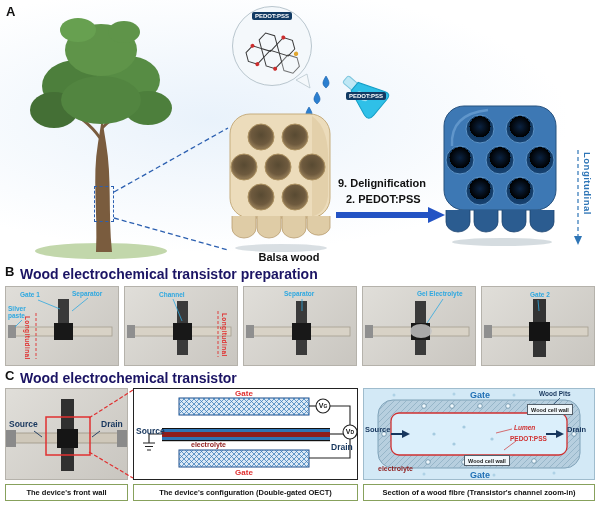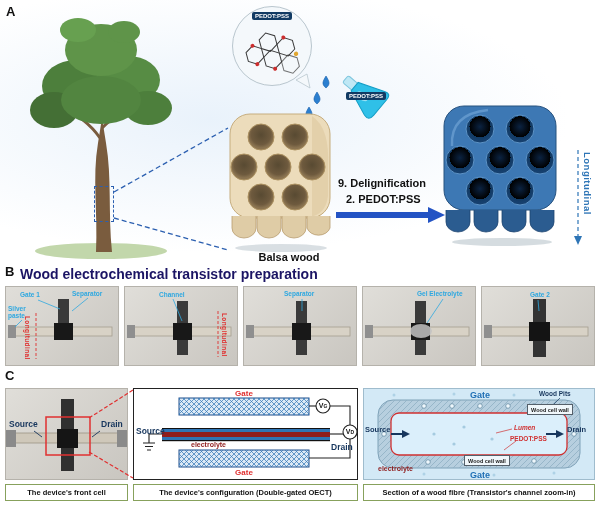--- a/index.html
+++ b/index.html
@@ -232,20 +232,21 @@
         <rect x="51" y="12" width="13" height="58" fill="#333333"></rect>
         <rect x="47" y="35" width="21" height="19" fill="#141414"></rect>
         <path d="M56 13 L57 24" stroke="#2fa8e0" stroke-width="0.8" fill="none"></path>
       </svg>
       <div class="cyan abs" style="left:48px;top:4px">Gate 2</div>
     </div>
   </section>
 
   <section id="panelC" style="left:0;top:368px;width:600px;height:137px">
     <div class="abs panel-letter" style="left:5px;top:0">C</div>
+    <div class="abs sec-title" style="left:20px;top:2px">Wood electrochemical transistor</div>
 
     <div class="photo abs" style="left:5px;top:20px;width:123px;height:92px">
       <svg width="121" height="90" viewBox="0 0 121 90">
         <rect x="4" y="44" width="113" height="10" fill="#cfc8ba" stroke="#9c9585" stroke-width="0.8"></rect>
         <rect x="0" y="41" width="10" height="17" fill="#8a8a8a"></rect>
         <rect x="111" y="41" width="10" height="17" fill="#8a8a8a"></rect>
         <rect x="55" y="10" width="13" height="72" fill="#303030"></rect>
         <rect x="51" y="40" width="21" height="19" fill="#151515"></rect>
         <path d="M28 42 L36 48 M94 42 L86 48" stroke="#17365d" stroke-width="0.9" fill="none"></path>
         <rect x="40" y="28" width="44" height="38" fill="none" stroke="#e03030" stroke-width="1.5"></rect>
@@ -346,18 +347,18 @@
       <div class="abs gateblue" style="left:96px;top:81px;width:40px">Gate</div>
     </div>
 
     <svg class="abs" style="left:0;top:0;pointer-events:none" width="600" height="137" viewBox="0 0 600 137">
       <g stroke="#e03030" stroke-width="1.2" stroke-dasharray="4 2" fill="none">
         <path d="M89 50 L133 22"></path>
         <path d="M89 84 L133 110"></path>
       </g>
     </svg>
 
-    <div class="abs capbox" style="left:5px;top:116px;width:123px;height:17px">The device's front cell</div>
+    <div class="abs capbox" style="left:5px;top:116px;width:123px;height:17px">The device's front wall</div>
     <div class="abs capbox" style="left:133px;top:116px;width:225px;height:17px">The device's configuration (Double-gated OECT)</div>
     <div class="abs capbox" style="left:363px;top:116px;width:232px;height:17px">Section of a wood fibre (Transistor's channel zoom-in)</div>
   </section>
 
 </div>
 
 </body></html>

